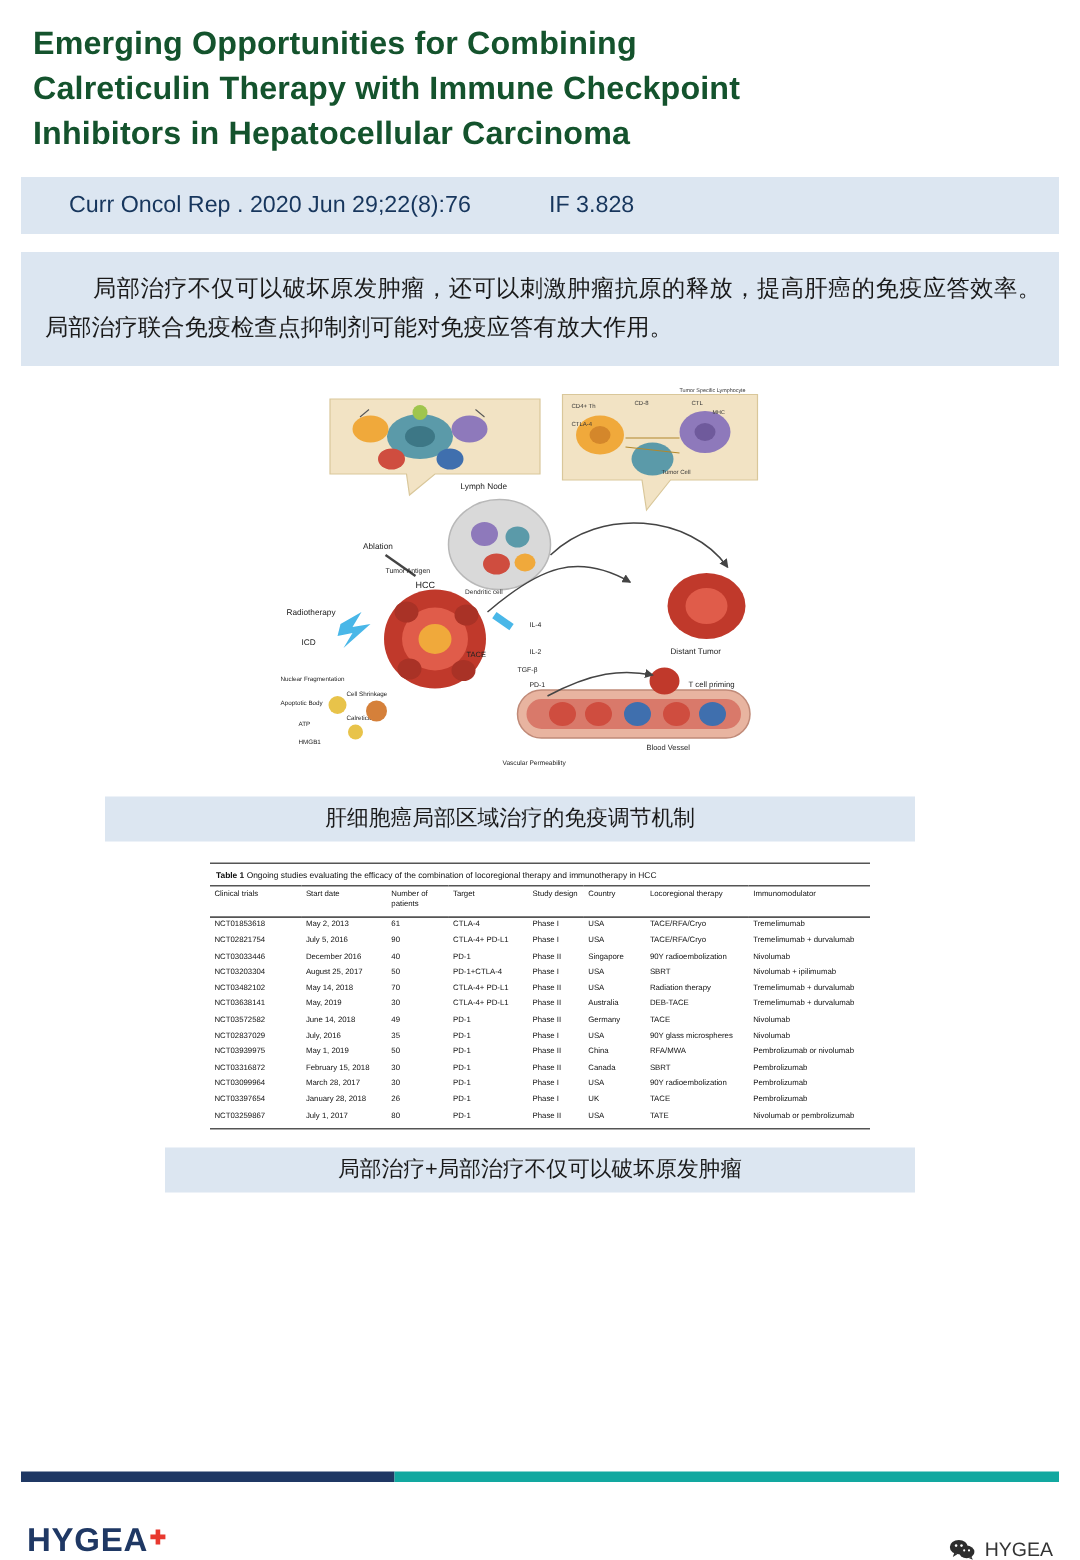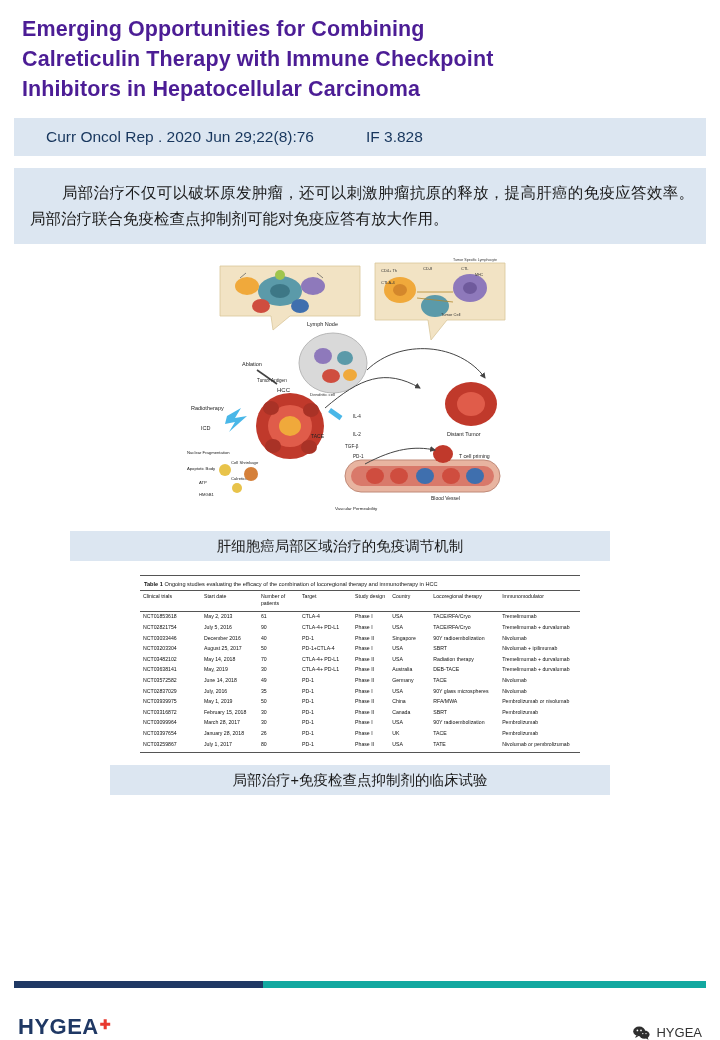--- a/index.html
+++ b/index.html
@@ -21,21 +21,21 @@
     height: 1040px;
   }
   
   .title-block {
     padding: 14px 22px 6px 22px;
   }
   .title-line {
     font-size: 21.5px;
     font-weight: bold;
     line-height: 30px;
-    color: #4c1d95;
+    color: #14532d;
     letter-spacing: 0.1px;
   }
   
   .journal-bar {
     margin: 8px 14px 0 14px;
     height: 38px;
     background: #dce6f1;
     display: flex;
     align-items: center;
     padding-left: 32px;
@@ -461,21 +461,21 @@
             <td>80</td>
             <td>PD-1</td>
             <td>Phase II</td>
             <td>USA</td>
             <td>TATE</td>
             <td>Nivolumab or pembrolizumab</td>
           </tr>
         </tbody>
     </table>
   </div>
-  <div class="tbl-caption">局部治疗+免疫检查点抑制剂的临床试验</div>
+  <div class="tbl-caption">局部治疗+局部治疗不仅可以破坏原发肿瘤</div>
 
   <div class="footer-rule">
     <div class="rule-left"></div>
     <div class="rule-right"></div>
   </div>
 
   <div class="footer">
     <div class="brand">
       <span>HYGEA</span>
       <span class="brand-cross">✚</span>

